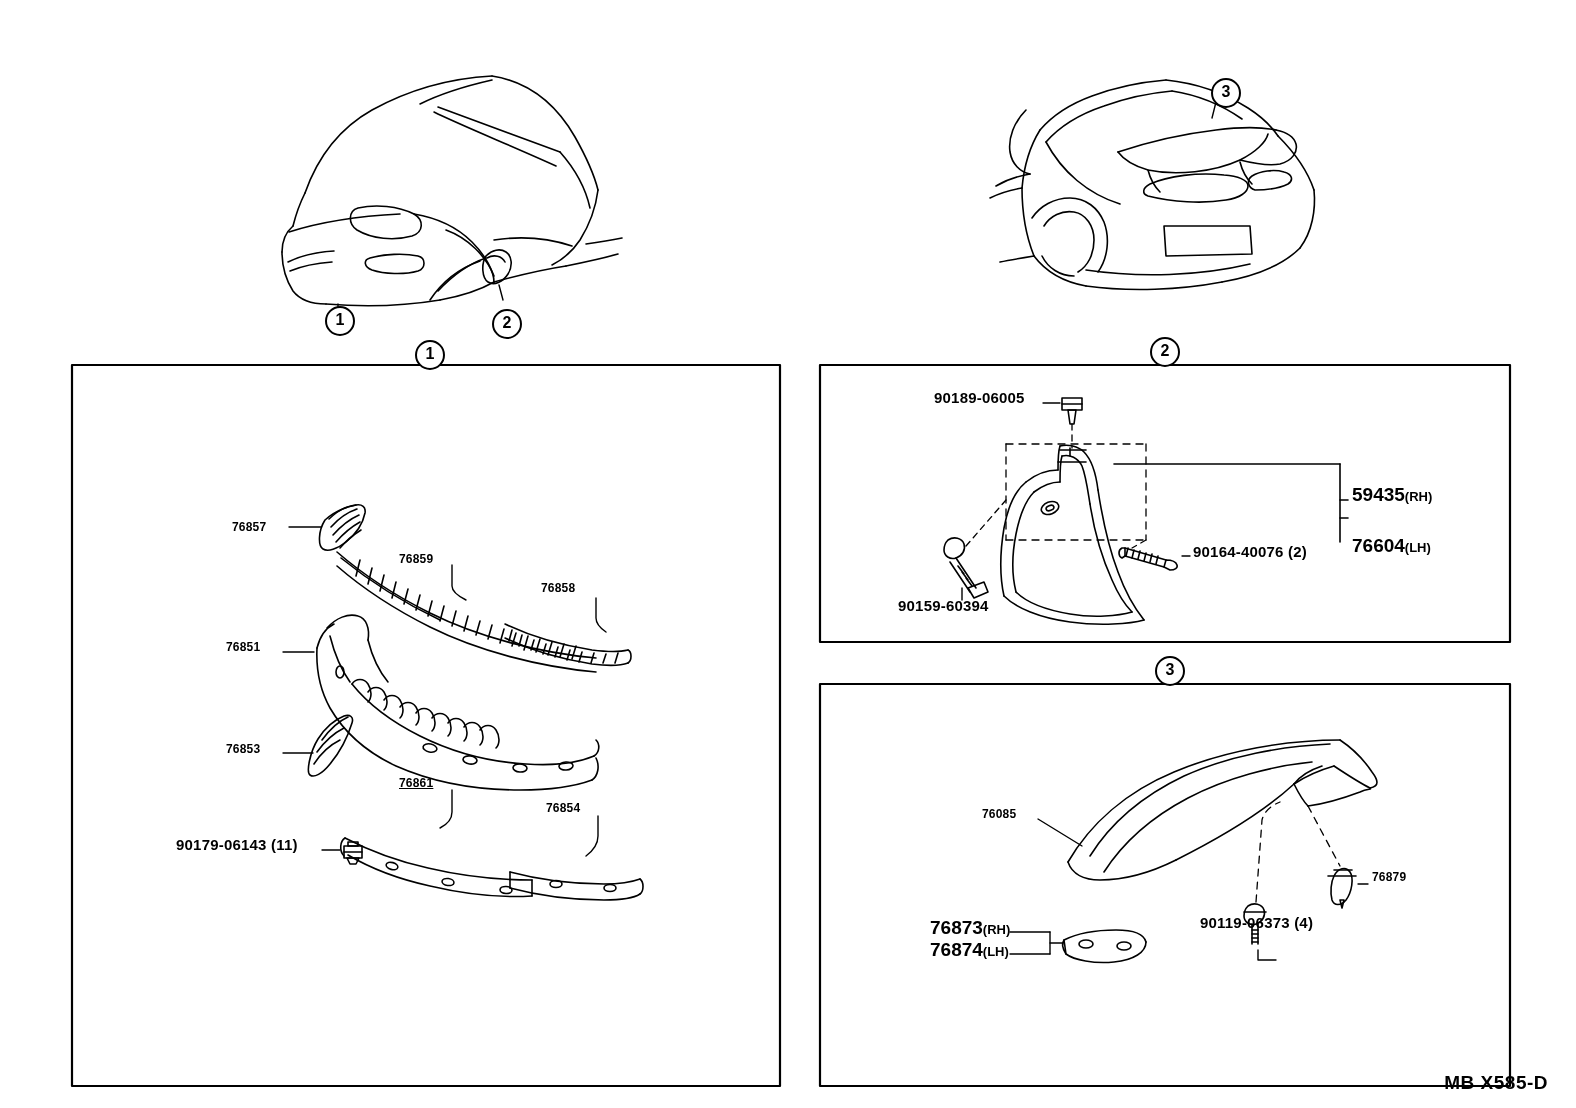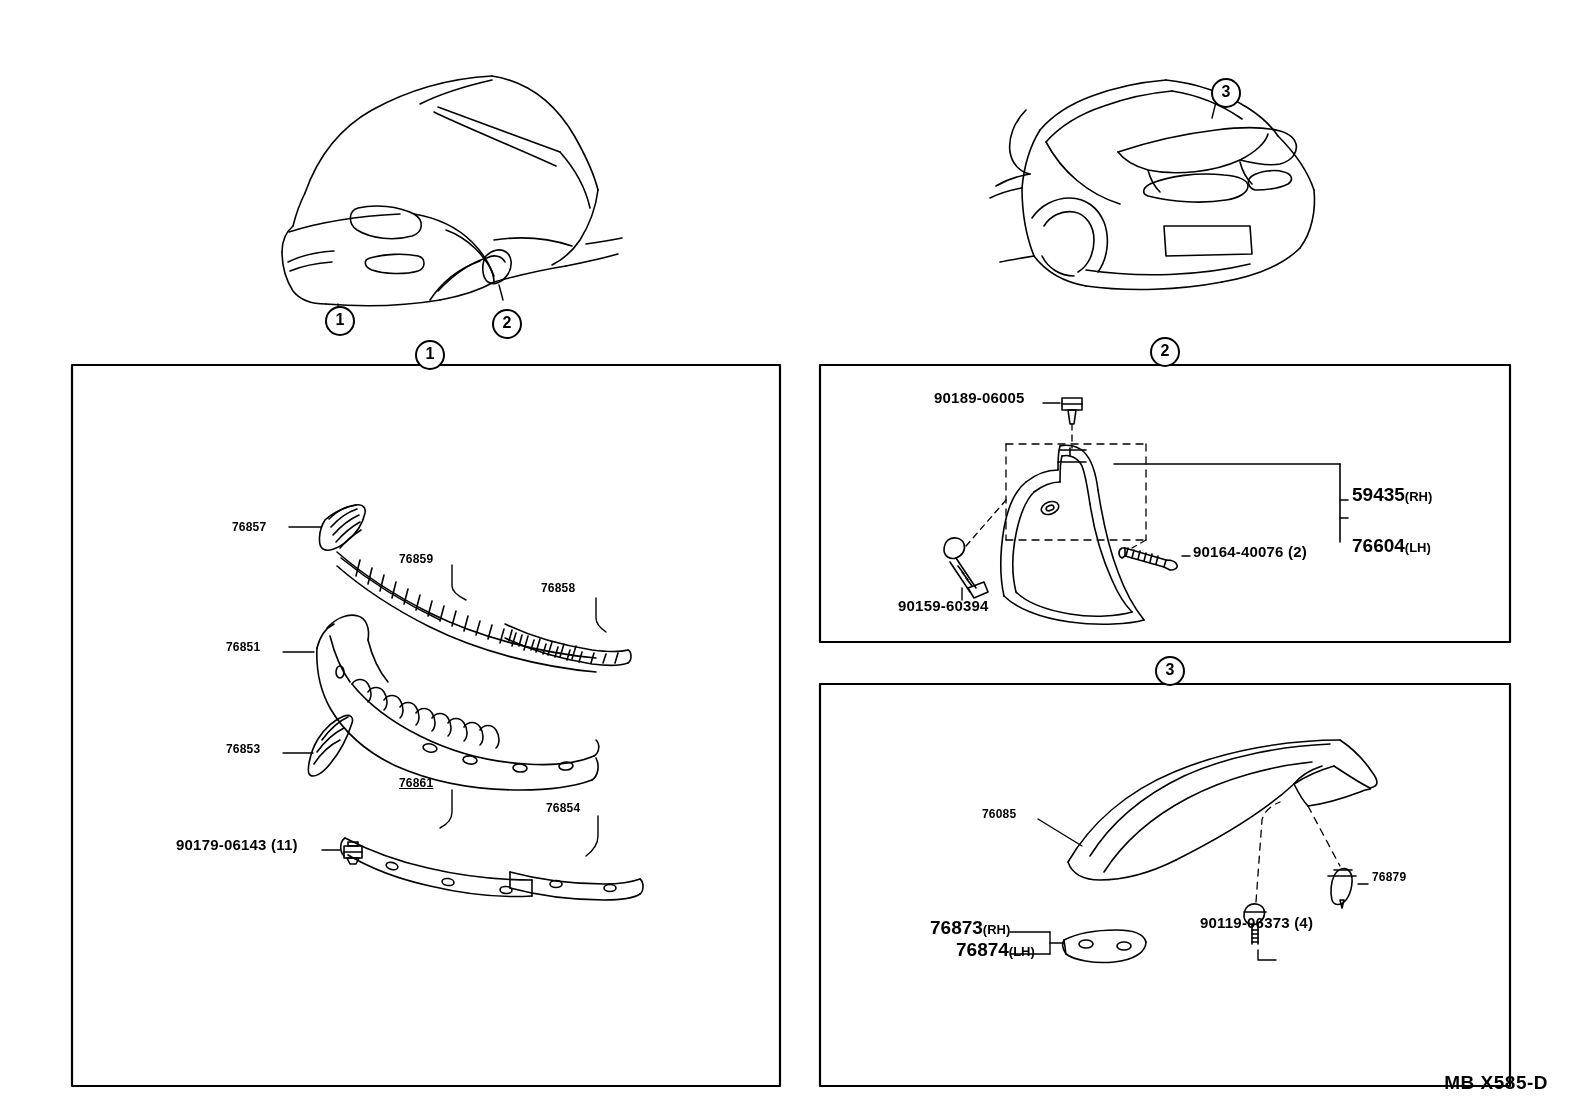--- a/index.html
+++ b/index.html
@@ -380,19 +380,19 @@
     <span class="main">76604</span><span class="sub">(LH)</span>
   </div>
 
   <div class="lbl" style="left:982px; top:814px; transform:translateY(-50%);">76085</div>
   <div class="lbl" style="left:1372px; top:877px; transform:translateY(-50%);">76879</div>
   <div class="lbl sm" style="left:1200px; top:922px; transform:translateY(-50%); font-size:15px;">90119-06373 (4)</div>
 
   <div class="lbl-group" style="left:930px; top:928px; transform:translateY(-50%);">
     <span class="main">76873</span><span class="sub">(RH)</span>
   </div>
-  <div class="lbl-group" style="left:930px; top:950px; transform:translateY(-50%);margin-left:26px;">
+  <div class="lbl-group" style="left:930px; top:950px; transform:translateY(-50%);">
     <span class="main">76874</span><span class="sub">(LH)</span>
   </div>
 
   <div class="footer" style="right:28px; bottom:14px;">MB X585-D</div>
 
 </div>
 
 </body></html>

